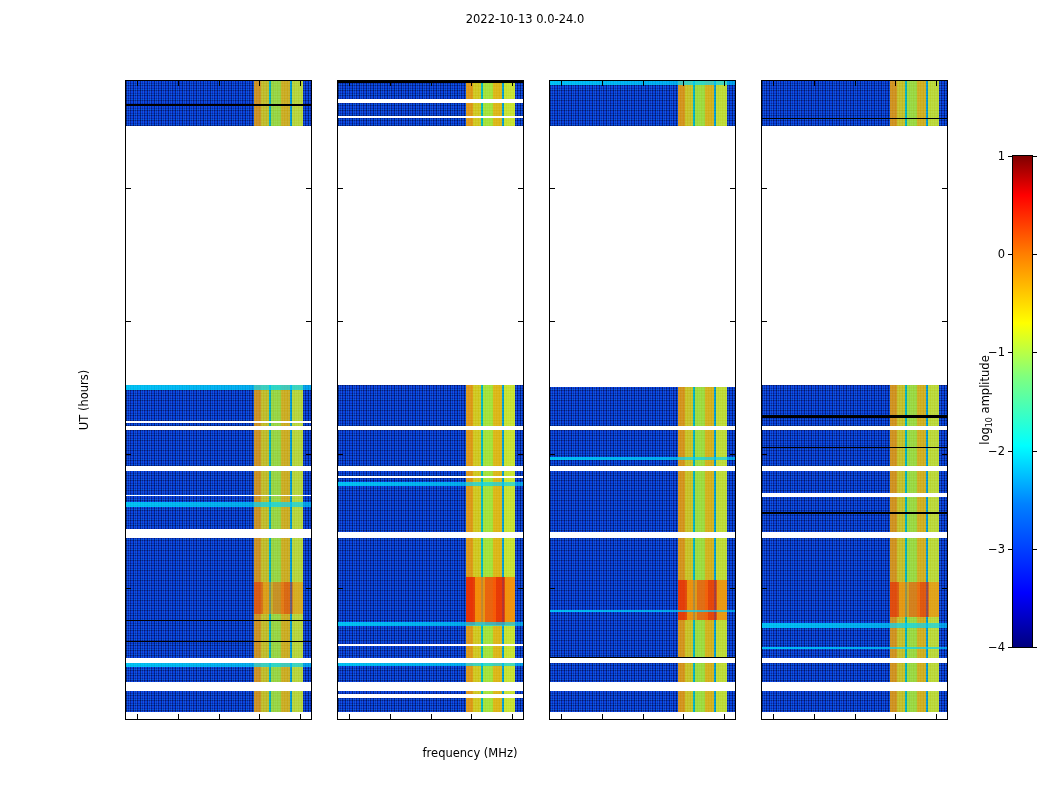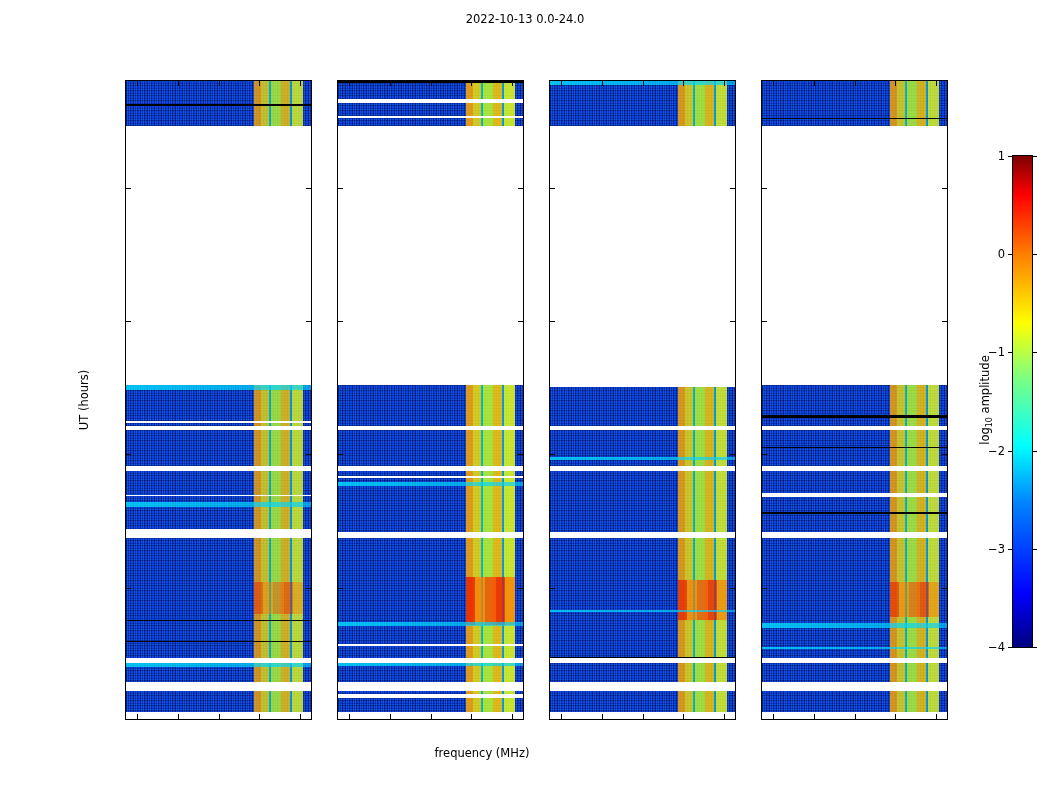--- a/index.html
+++ b/index.html
@@ -69,21 +69,21 @@
   .blank{position:absolute;left:0;width:100%;background:#ffffff;}
 
   
   .ytick{position:absolute;width:6px;height:1px;background:#000;left:-1px;}
   .ytick.r{left:auto;right:-1px;}
   .xtick{position:absolute;width:1px;height:6px;background:#000;bottom:-1px;}
   .xtick.t{bottom:auto;top:-1px;}
 
   #ylabel{position:absolute;left:84px;top:400px;font-size:11.5px;
           transform:translate(-50%,-50%) rotate(-90deg);white-space:nowrap;}
-  #xlabel{position:absolute;left:12px;top:746px;width:940px;text-align:center;
+  #xlabel{position:absolute;left:0;top:746px;width:940px;text-align:center;
           font-size:11.5px;}
 
   
   #cbar{position:absolute;left:1012px;top:155px;width:21px;height:493px;
         border:1px solid #000;box-sizing:border-box;
         background:linear-gradient(to top,
           #00007f 0%,
           #0000ff 11%,
           #0080ff 29%,
           #00ffff 41%,

